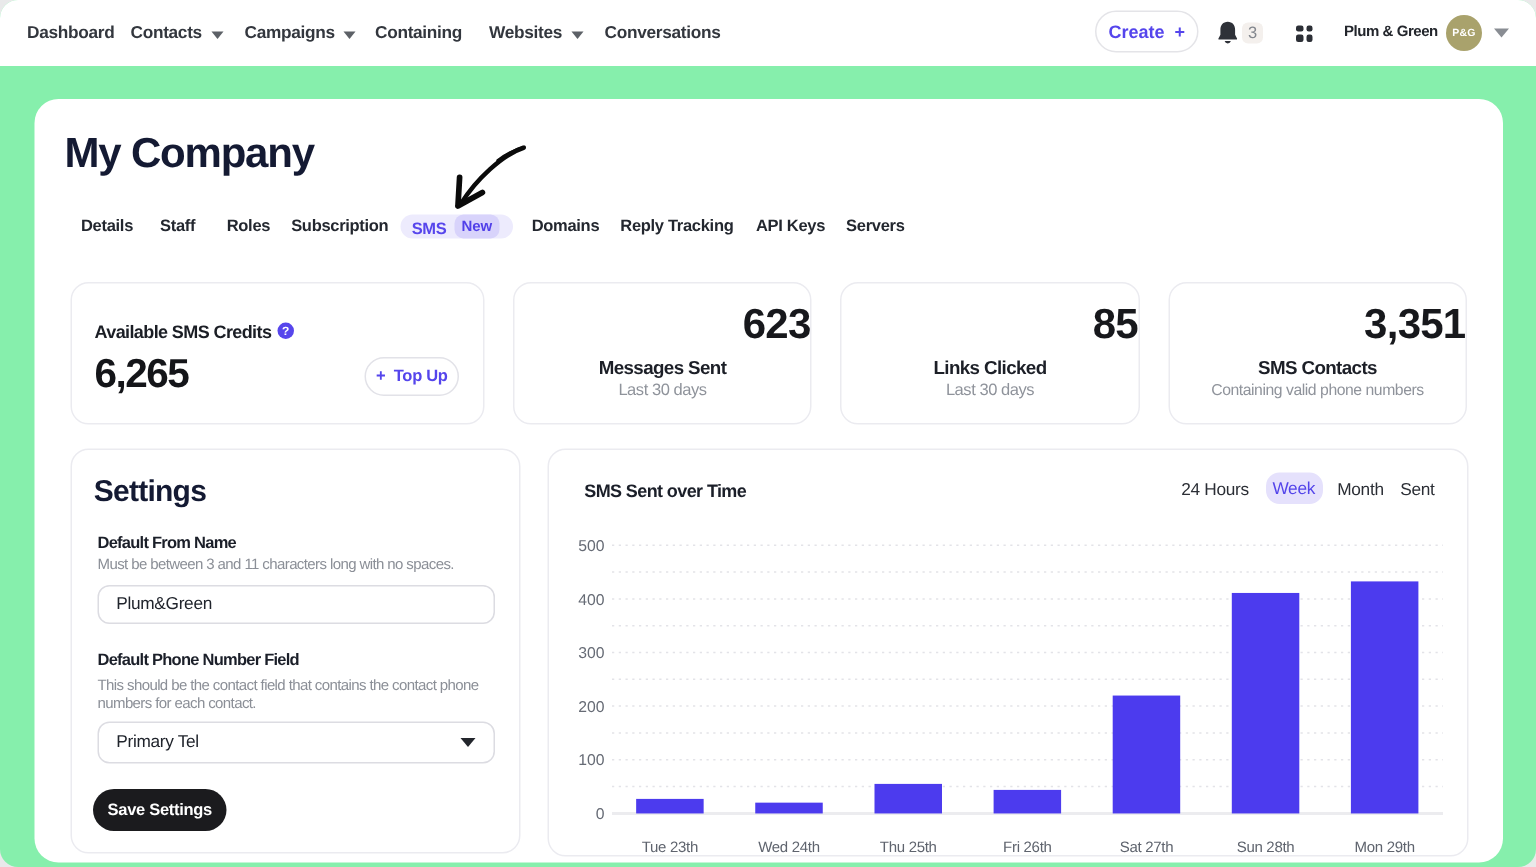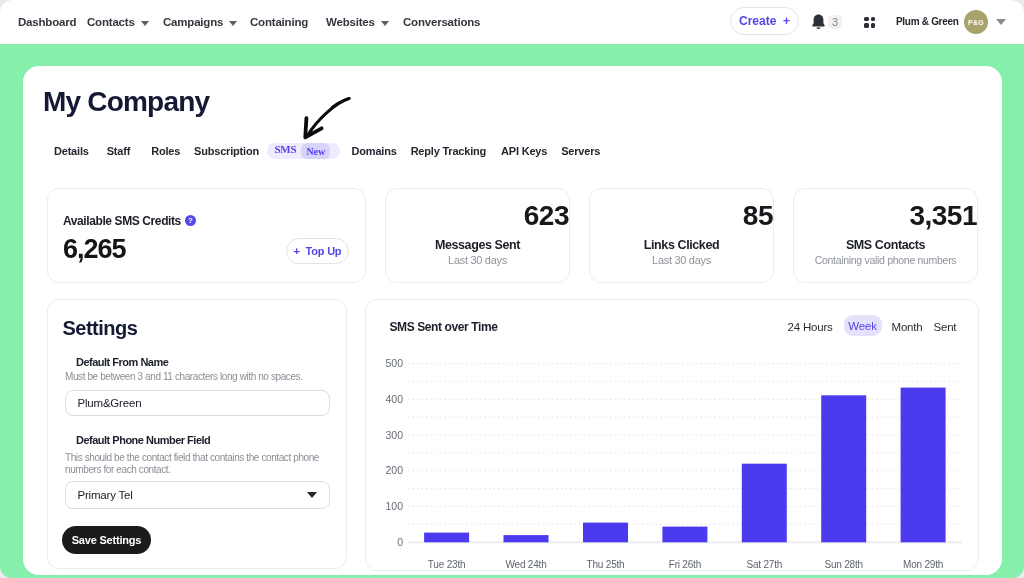--- a/index.html
+++ b/index.html
@@ -16,39 +16,39 @@
   .gridicon { position:absolute; left:864px; top:16.5px; width:11px; height:11px; }
   .gridicon i { position:absolute; width:4.5px; height:4.5px; background:#2c2f36; border-radius:1.5px; }
   .orgname { position:absolute; left:896px; top:15.5px; font-size:10px; font-weight:700; color:#23262c; letter-spacing:-0.3px; }
   .avatar { position:absolute; left:964px; top:10px; width:24px; height:24px; border-radius:50%; background:#a9a26c; color:#fff; font-size:7px; font-weight:700; display:flex; align-items:center; justify-content:center; letter-spacing:0.2px; }
   .ddcaret { position:absolute; left:996px; top:19px; width:0; height:0; border-left:5px solid transparent; border-right:5px solid transparent; border-top:6px solid #898d93; }
   
   .panel { position:absolute; left:23px; top:66px; width:979px; height:509px; background:#ffffff; border-radius:16px; }
   h1.company { position:absolute; left:20px; top:21px; font-size:28px; font-weight:700; color:#141a33; letter-spacing:-0.8px; line-height:29px; }
   
   .tabs { position:absolute; left:31px; top:71px; height:28px; display:flex; align-items:center; font-size:11px; font-weight:700; color:#23272f; letter-spacing:-0.2px; }
-  .smspill { display:inline-flex; align-items:flex-start; background:#edebfd; border-radius:8px; height:16px; padding:0 9.5px 0 7px; margin-right:12px;font-family:Liberation Serif, serif; }
+  .smspill { display:inline-flex; align-items:flex-end; background:#edebfd; border-radius:8px; height:16px; padding:0 9.5px 0 7px; margin-right:12px; }
   .smspill .sms { color:#5746ec; }
   .newbadge { display:inline-block; background:#d8d3fb; color:#5140e9; border-radius:6px; font-size:10px; font-weight:700; padding:2.5px 5px; margin-left:5px; letter-spacing:-0.1px; }
   
   .card { background:#fff; border:1px solid #ebebf0; border-radius:12px; }
   .statrow { position:absolute; left:24px; top:122px; width:931px; display:flex; gap:19px; }
   .stat { height:95px; flex:1; text-align:center; padding-top:12px; }
   .stat .big { font-size:28px; font-weight:700; color:#17181c; letter-spacing:-0.5px; line-height:30px;text-align:right; }
   .stat .lab { font-size:12.5px; font-weight:700; color:#1c1f27; margin-top:7px; letter-spacing:-0.4px; }
   .stat .sub { font-size:11px; color:#8f939b; margin-top:2px; letter-spacing:-0.3px; line-height:13px; }
-  .credits { width:319px; flex:none; position:relative; text-align:left; padding:0; }
+  .credits { width:276px; flex:none; position:relative; text-align:left; padding:0; }
   .credits .t1 { position:absolute; left:15px; top:24.5px; font-size:12px; font-weight:700; color:#1b1e25; letter-spacing:-0.4px; }
   .helpc { position:absolute; left:137px; top:25.5px; width:11px; height:11px; border-radius:50%; background:#5746ec; color:#fff; font-size:8px; font-weight:700; text-align:center; line-height:11px; }
   .credits .n { position:absolute; left:15px; top:45px; font-size:27px; font-weight:700; color:#141519; letter-spacing:-1px; }
   .topup { position:absolute; right:16px; top:49px; width:63px; height:26px; border:1px solid #e2e2e8; border-radius:13px; color:#5545ec; font-size:11px; font-weight:700; display:flex; align-items:center; justify-content:center; letter-spacing:-0.2px; }
   
   .settings { position:absolute; left:24px; top:233px; width:300px; height:270px; }
   .settings h2 { position:absolute; left:14.5px; top:17px; font-size:20px; font-weight:700; color:#141a33; letter-spacing:-0.5px; }
-  .lbl { position:absolute; left:28px; font-size:11px; font-weight:700; color:#1b1f29; letter-spacing:-0.5px; }
+  .lbl { position:absolute; left:17px; font-size:11px; font-weight:700; color:#1b1f29; letter-spacing:-0.5px; }
   .hint { position:absolute; left:17px; font-size:10px; color:#8b8f97; line-height:11.5px; letter-spacing:-0.4px; white-space:nowrap; }
   .input { position:absolute; left:16.5px; width:265px; height:26px; border:1px solid #dcdce2; border-radius:8px; font-size:11.5px; color:#20242c; display:flex; align-items:center; padding-left:12px; letter-spacing:-0.2px; }
   .selcaret { position:absolute; right:12px; top:10px; width:0; height:0; border-left:5px solid transparent; border-right:5px solid transparent; border-top:6px solid #23262c; }
   .savebtn { position:absolute; left:14px; top:226px; width:89px; height:28px; background:#1b1b1e; border-radius:14px; color:#fff; font-size:11px; font-weight:700; display:flex; align-items:center; justify-content:center; letter-spacing:-0.2px; }
   .chartcard { position:absolute; left:341.5px; top:233px; width:614px; height:272px; overflow:hidden; }
   .chartcard h3 { position:absolute; left:24px; top:20px; font-size:12px; font-weight:700; color:#1b1f29; letter-spacing:-0.4px; }
   .rg { position:absolute; top:21px; font-size:11.5px; color:#2b2e35; letter-spacing:-0.2px; }
   .weekpill { position:absolute; left:478px; top:15px; width:38px; height:21px; background:#e5e1fc; color:#5344ea; border-radius:9px; font-size:11.5px; display:flex; align-items:center; justify-content:center; letter-spacing:-0.2px; }
   .chartsvg { position:absolute; left:0; top:50.5px; }
 </style>

